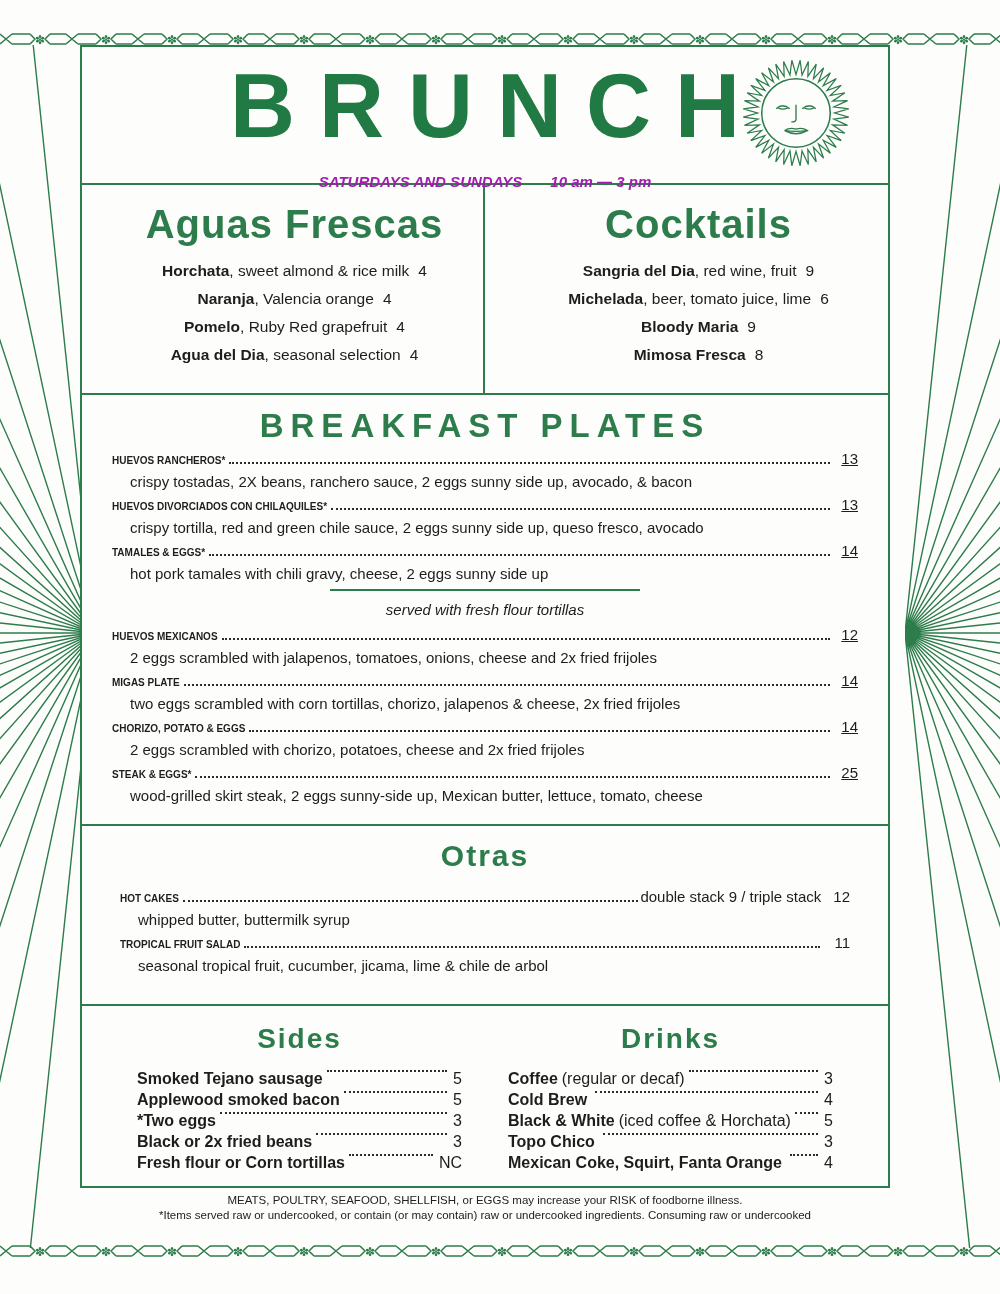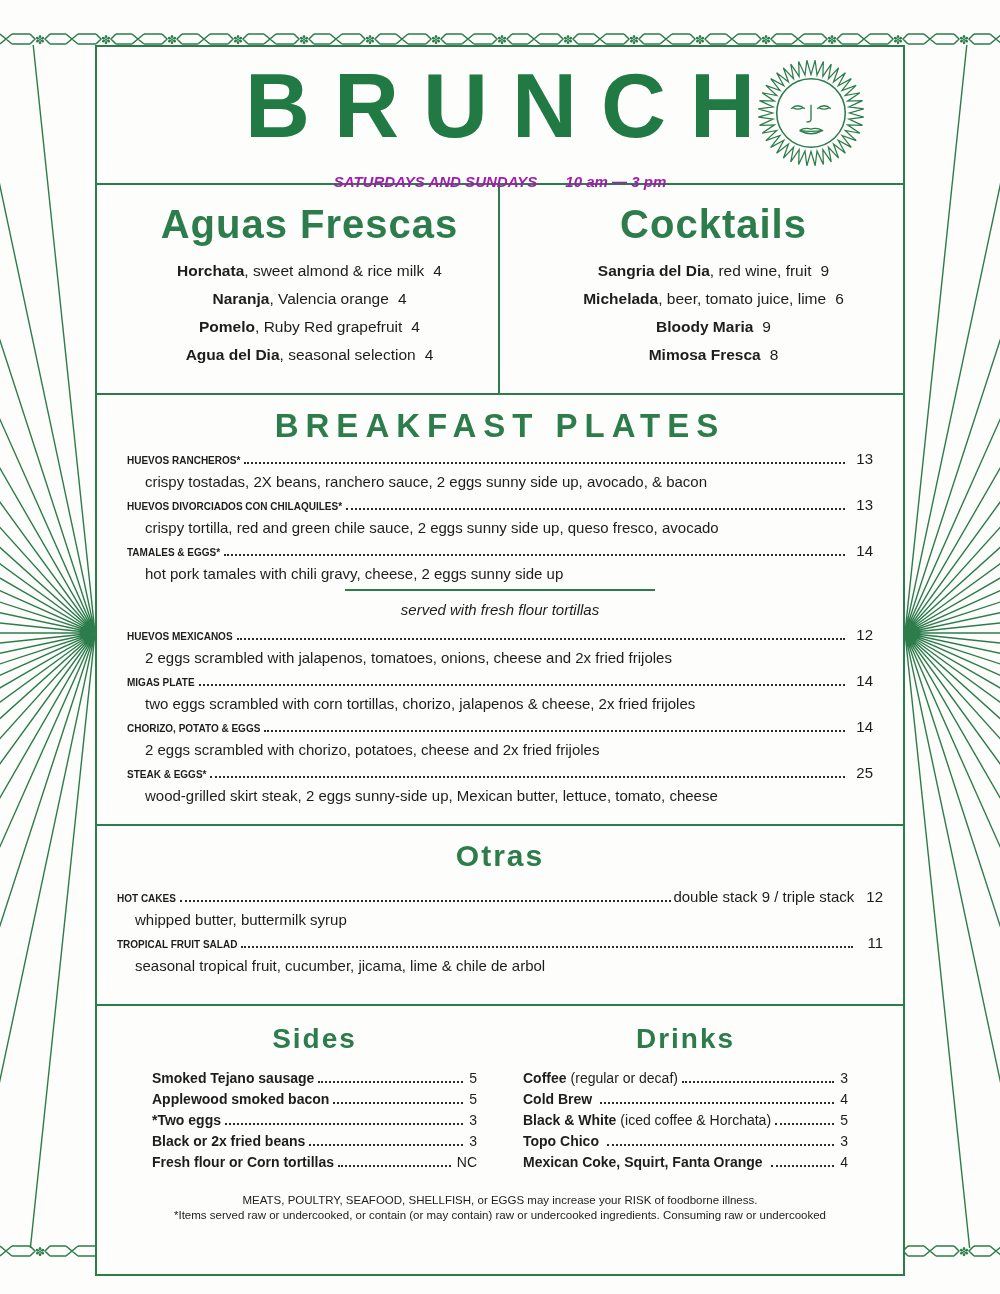--- a/index.html
+++ b/index.html
@@ -10,21 +10,21 @@
   }
   
   .chain{position:absolute;left:0;width:1000px;height:18px;}
   .chain.top{top:30px;}
   .chain.bottom{top:1242px;}
   .sunburst{position:absolute;top:45px;width:95px;height:1203px;}
   .sunburst.left{left:0;}
   .sunburst.right{right:0;}
   .sunburst svg{width:100%;height:100%;display:block;}
   
-  .content{position:absolute;left:95px;top:45px;width:810px;}
+  .content{position:absolute;left:80px;top:45px;width:810px;}
   .box{border:2px solid #2d7c4b;background:#fdfdfb;box-sizing:border-box;margin-top:-2px;}
   .box:first-child{margin-top:0;}
   
   .hd{height:140px;position:relative;text-align:center;}
   .brunch{
     margin-top:12px;font-size:90px;line-height:94px;font-weight:900;
     letter-spacing:24px;padding-left:24px;color:#217a43;
   }
   .sched{margin-top:20px;font-size:15px;font-weight:bold;font-style:italic;color:#a21caf;}
   .sched .hours{margin-left:28px;}
@@ -39,36 +39,36 @@
   .bev-name{font-weight:bold;}
   .bev-price{margin-left:9px;}
   
   .lead-row{display:flex;align-items:baseline;}
   .leader{flex:1 1 auto;min-width:12px;border-bottom:2px dotted #2c2c2c;margin:0 2px 4px 4px;}
   
   .bk{height:433px;padding:0 30px;box-sizing:border-box;}
   .bk-h{margin:12px 0 5px;text-align:center;font-size:33px;line-height:38px;font-weight:700;letter-spacing:7px;color:#2d7c4b;}
   .bk-item{margin-bottom:3px;}
   .bk-name{font-weight:bold;font-size:10px;line-height:20px;}
-  .bk-price{font-size:15px;margin-left:9px;}
+  .bk-price{font-size:15px;margin-left:9px;text-decoration:underline;}
   .bk-desc{font-size:15px;line-height:19px;margin:1px 0 5px 18px;}
   .bk-divider{width:310px;border-bottom:2px solid #2d7c4b;margin:6px auto 9px;}
   .bk-note{text-align:center;font-style:italic;font-size:15px;line-height:19px;margin-bottom:7px;}
   
-  .ot{height:182px;padding:0 20px;box-sizing:border-box;}
+  .ot{height:182px;padding:0 38px;box-sizing:border-box;}
   .ot-h{margin:12px 0 14px;text-align:center;font-size:30px;line-height:36px;font-weight:bold;letter-spacing:2px;color:#2d7c4b;}
   .ot-note{margin-right:6px;font-size:15px;}
   .ot-price{font-size:15px;margin-left:6px;}
   
-  .bt{height:272px;box-sizing:border-box;}
+  .bt{height:184px;box-sizing:border-box;}
   .bt-cols{display:flex;gap:46px;padding:0 55px;}
   .bt-col{flex:1 1 50%;}
   .bt-h{margin-top:16px;text-align:center;font-size:28px;line-height:34px;font-weight:bold;letter-spacing:2px;color:#2d7c4b;}
   .bt-list{margin-top:14px;}
-  .sm-row{font-size:14px;line-height:17px;margin:4px 0;display:flex;align-items:flex-end;}
+  .sm-row{font-size:16px;line-height:17px;margin:4px 0;display:flex;align-items:flex-start;}
   .sm-row b{white-space:nowrap;}
   .sm-note{margin-left:4px;white-space:nowrap;}
   .sm-price{margin-left:4px;}
   
   .disc{margin-top:18px;text-align:center;font-size:11.5px;line-height:15px;color:#222;}
 </style>
 </head>
 <body>
 
 <div class="page">

